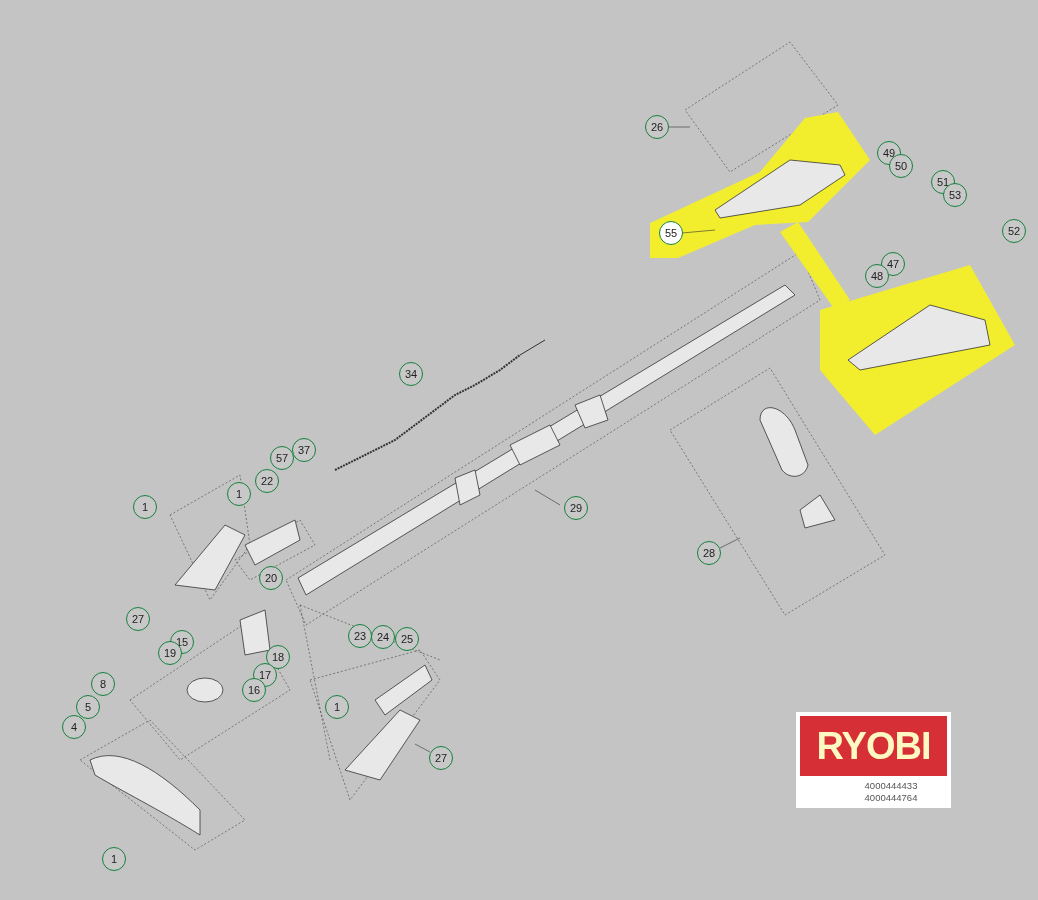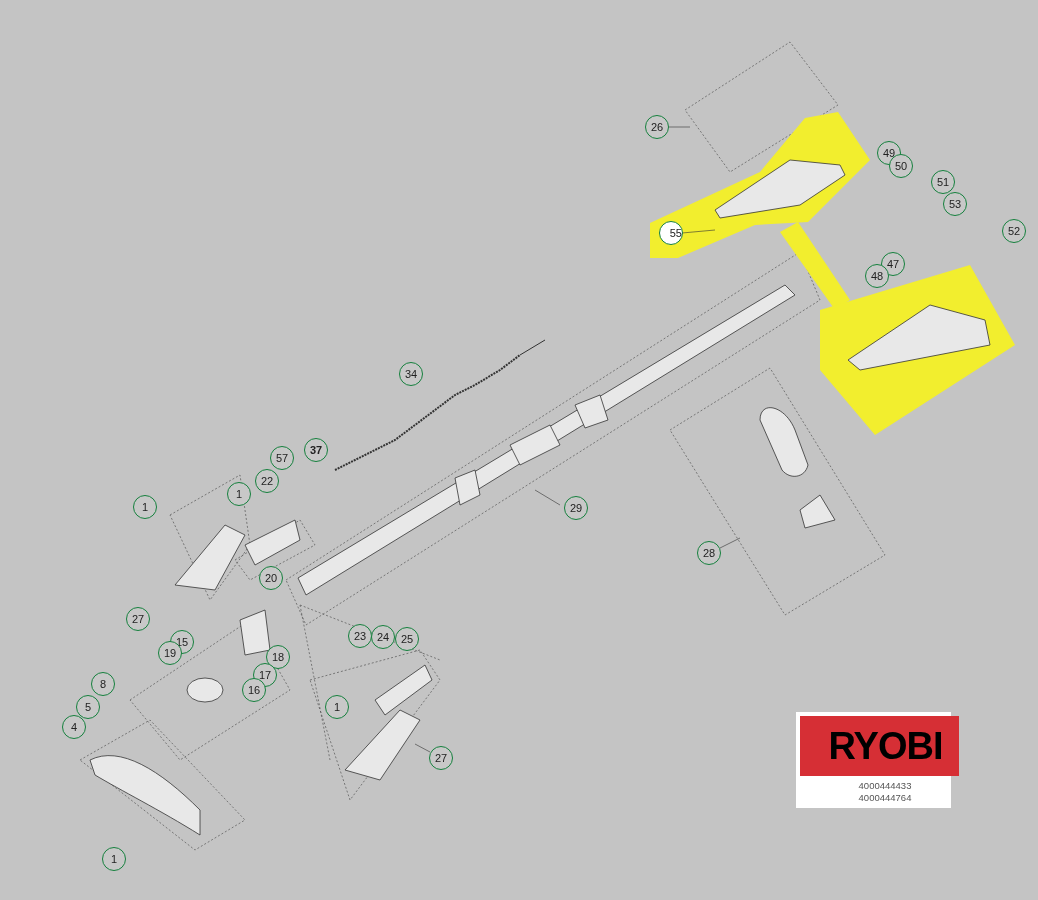--- a/index.html
+++ b/index.html
@@ -1,24 +1,24 @@
 <!DOCTYPE html>
 <html><head>
 <meta charset="utf-8">
 <style>
   html,body{margin:0;padding:0;}
   body{width:1038px;height:900px;background:#c4c4c4;position:relative;overflow:hidden;font-family:"Liberation Sans",sans-serif;}
   #diagram{position:absolute;left:0;top:0;width:1038px;height:900px;}
   .callout{position:absolute;width:22px;height:22px;border-radius:50%;border:1px solid #15803d;background:#c8c8c8;
     font-size:11px;line-height:22px;text-align:center;color:#222;transform:translate(-50%,-50%);}
-  .callout.white{background:#fff;text-align:right;}
+  .callout.white{background:#fff;}
   #logo-box{position:absolute;left:796px;top:712px;width:155px;height:96px;background:#fff;}
-  #logo-red{position:absolute;left:4px;top:4px;width:147px;height:60px;background:#d62f35;color:#000000;
-    font-weight:bold;font-size:38px;text-align:center;line-height:60px;letter-spacing:-1px;padding-left:12px;}
-  .model{position:absolute;left:6px;width:166px;text-align:center;font-size:9.5px;color:#555;}
+  #logo-red{position:absolute;left:4px;top:4px;width:147px;height:60px;background:#d62f35;color:#fef9c3;
+    font-weight:bold;font-size:38px;text-align:center;line-height:60px;letter-spacing:-1px;}
+  .model{position:absolute;left:12px;width:166px;text-align:center;font-size:9.5px;color:#555;}
 </style>
 </head>
 <body>
 
 <div id="diagram">
   <svg width="1038" height="900" viewBox="0 0 1038 900">
     <g fill="none" stroke="#555" stroke-width="0.7" stroke-dasharray="2,2">
 
       <polygon points="685,110 790,42 838,105 730,172"></polygon>
 
@@ -73,27 +73,27 @@
       <line x1="720" y1="548" x2="740" y2="538"></line>
       <line x1="430" y1="752" x2="415" y2="744"></line>
     </g>
   </svg>
 
   <div id="callouts">
       <div class="callout" style="left: 657px; top: 127px;">26</div>
       <div class="callout" style="left: 889px; top: 153px;">49</div>
       <div class="callout" style="left: 901px; top: 166px;">50</div>
       <div class="callout" style="left: 911px; top: 182px; margin-left: 32px;">51</div>
-      <div class="callout" style="left: 955px; top: 204px;">53</div>
+      <div class="callout" style="left: 955px; top: 195px;">53</div>
       <div class="callout" style="left: 970px; top: 231px; margin-left: 44px;">52</div>
       <div class="callout white" style="left: 671px; top: 233px;">55</div>
       <div class="callout" style="left: 893px; top: 264px;">47</div>
       <div class="callout" style="left: 877px; top: 276px;">48</div>
       <div class="callout" style="left: 411px; top: 374px;">34</div>
-      <div class="callout" style="left: 316px; top: 450px; font-weight: bold;">37</div>
+      <div class="callout" style="left: 304px; top: 450px;">37</div>
       <div class="callout" style="left: 282px; top: 458px;">57</div>
       <div class="callout" style="left: 267px; top: 481px;">22</div>
       <div class="callout" style="left: 239px; top: 494px;">1</div>
       <div class="callout" style="left: 145px; top: 507px;">1</div>
       <div class="callout" style="left: 576px; top: 508px;">29</div>
       <div class="callout" style="left: 709px; top: 553px;">28</div>
       <div class="callout" style="left: 271px; top: 578px;">20</div>
       <div class="callout" style="left: 138px; top: 619px;">27</div>
       <div class="callout" style="left: 360px; top: 636px;">23</div>
       <div class="callout" style="left: 383px; top: 637px;">24</div>

